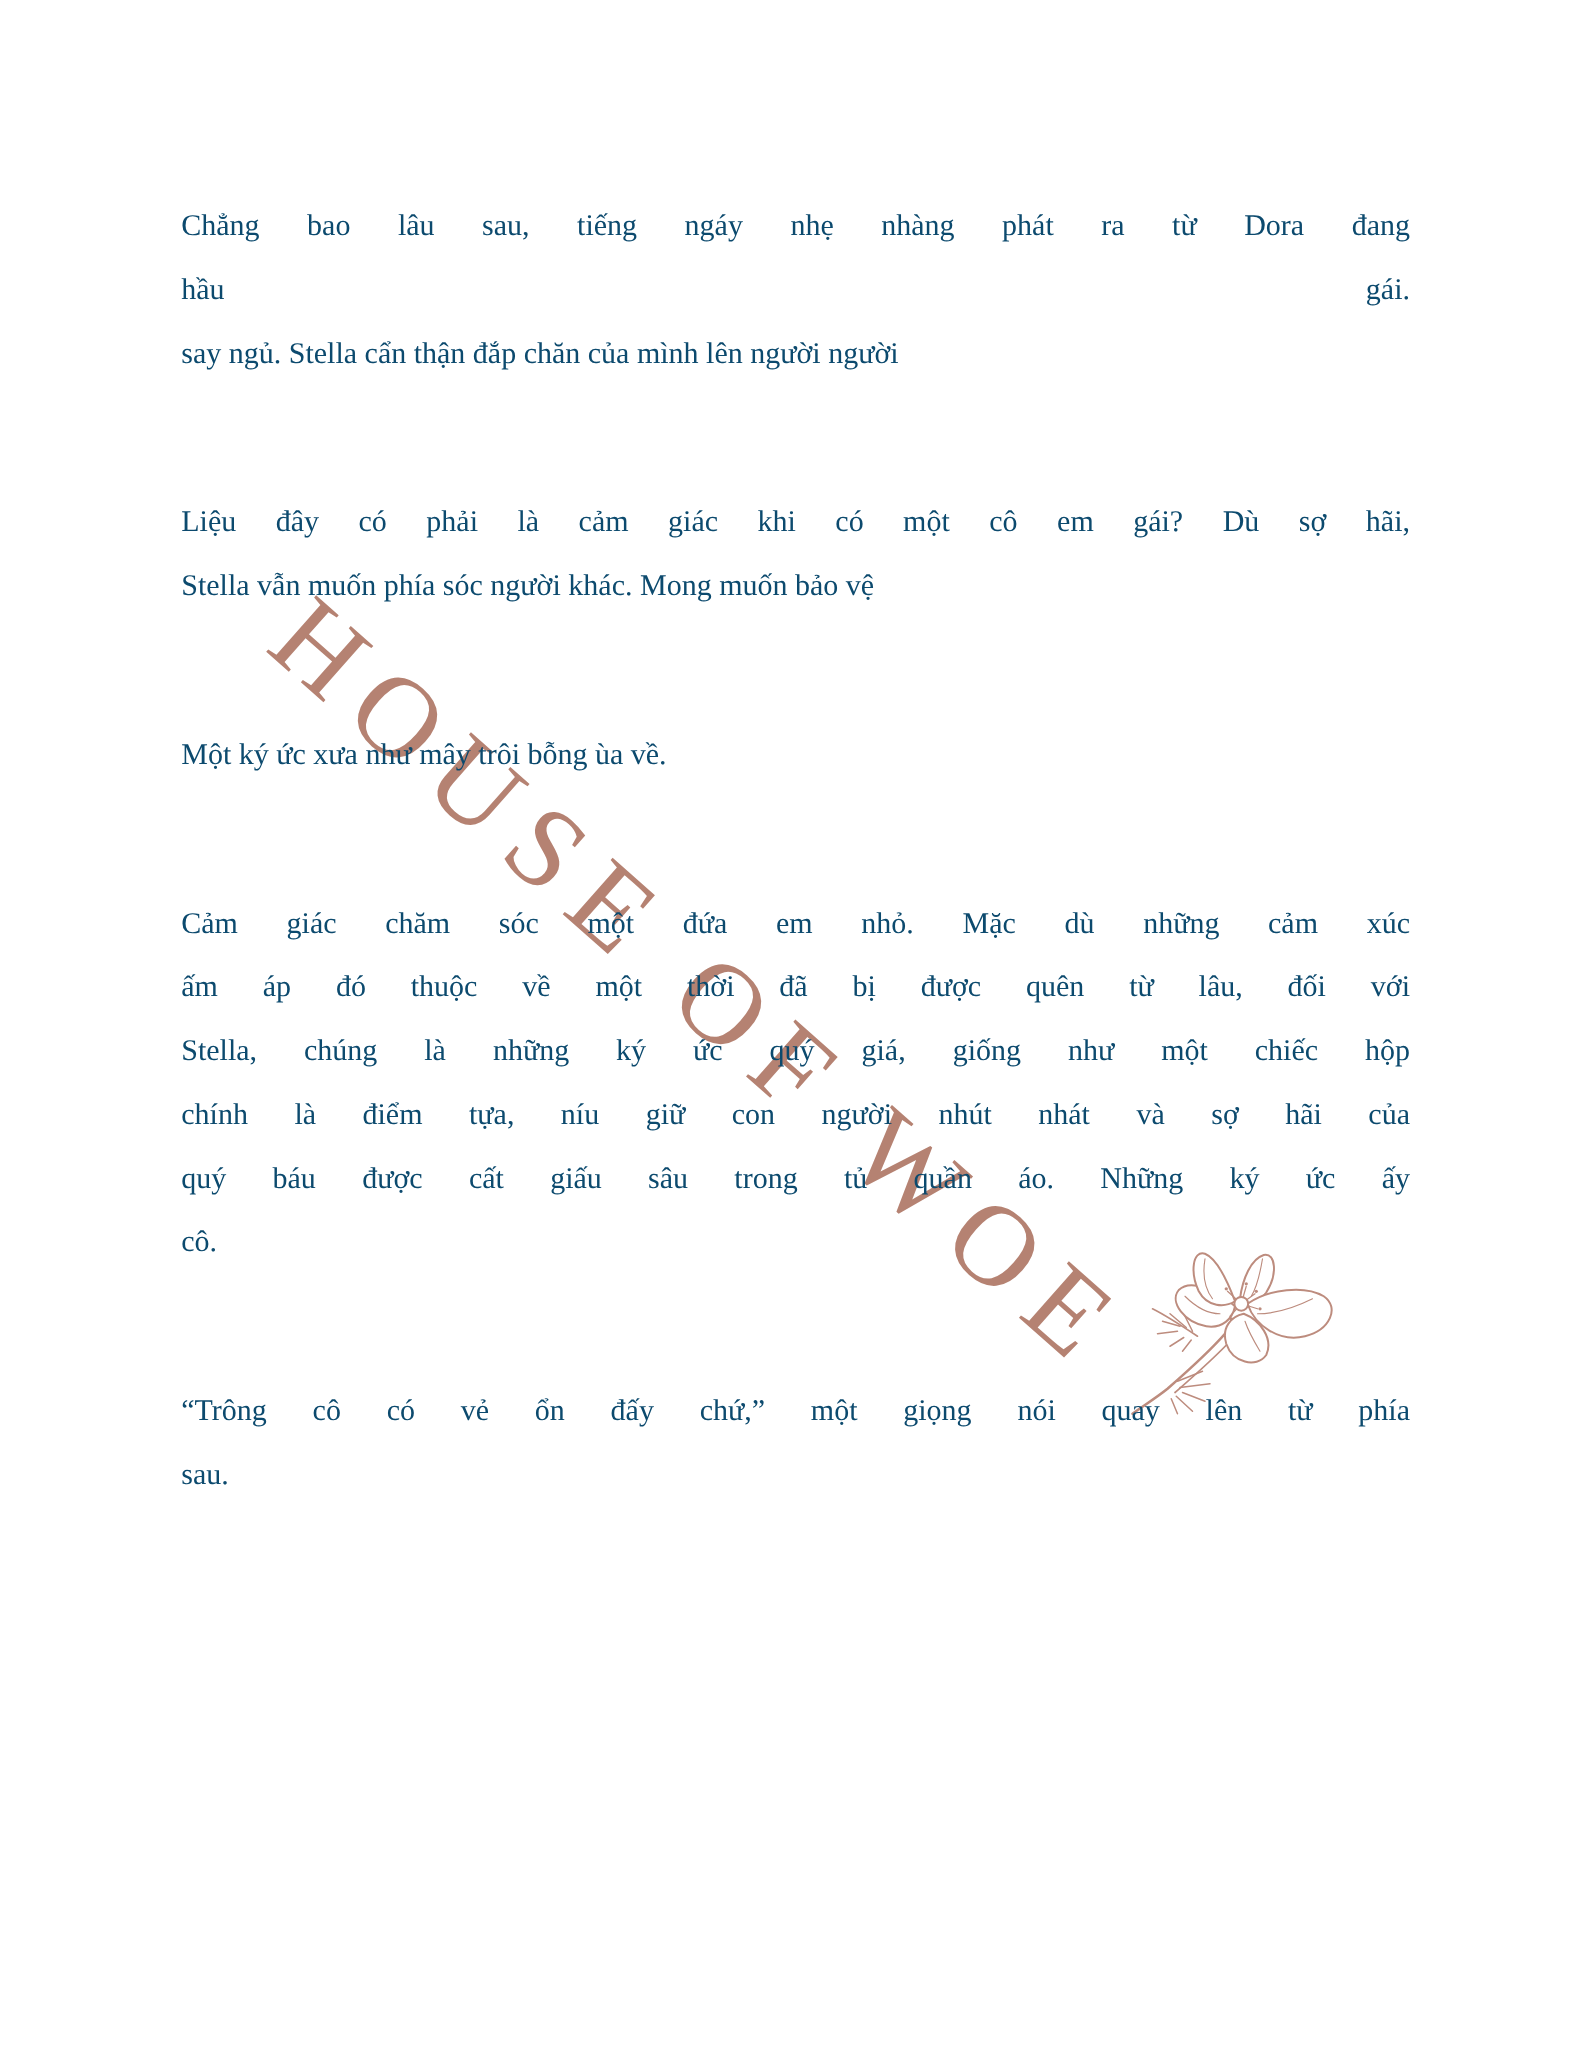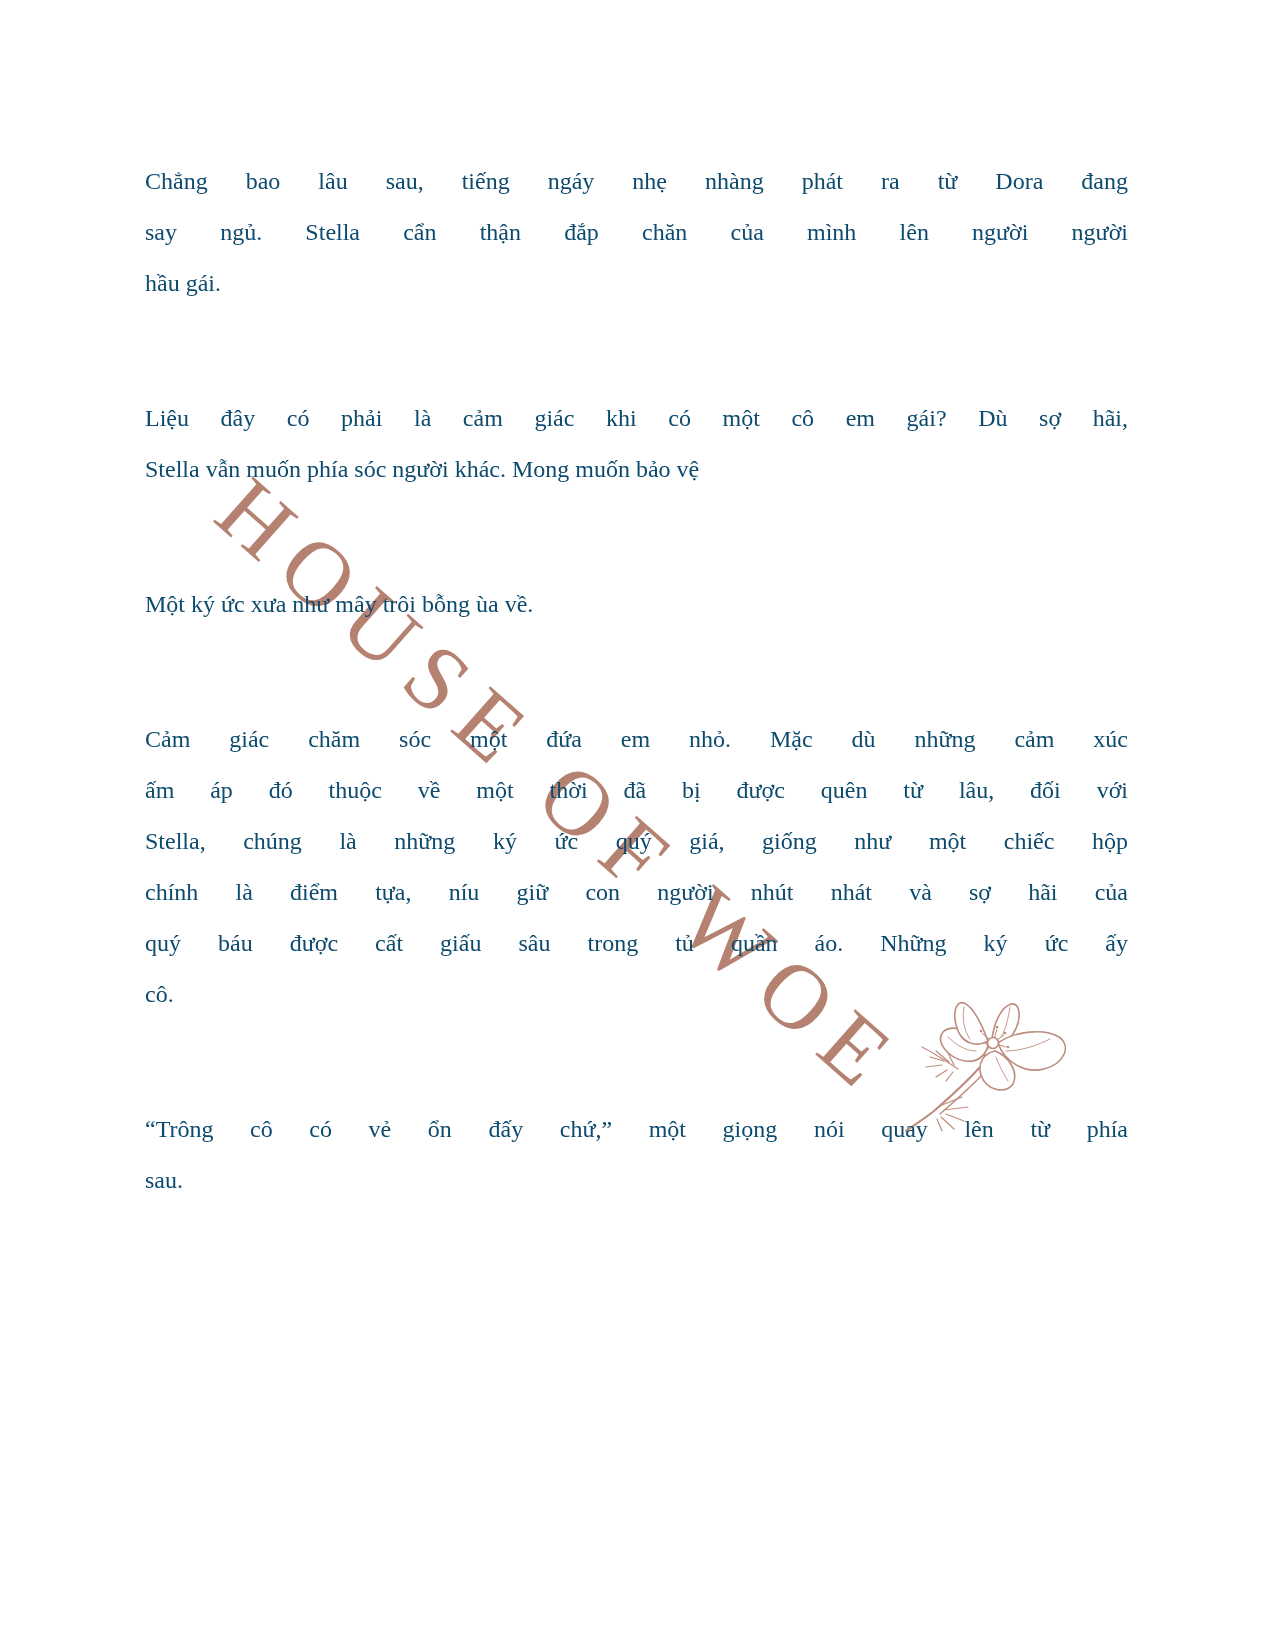--- a/index.html
+++ b/index.html
@@ -98,22 +98,22 @@
       <circle cx="83" cy="38" r="1.3"></circle>
       <circle cx="110" cy="54" r="1.3"></circle>
       <circle cx="87" cy="62" r="1.3"></circle>
     </g>
   </svg>
 
   <div class="content">
 
     <div class="para">
       <div class="line">Chẳng bao lâu sau, tiếng ngáy nhẹ nhàng phát ra từ Dora đang</div>
+      <div class="line">hầu gái.</div>
       <div class="line">say ngủ. Stella cẩn thận đắp chăn của mình lên người người</div>
-      <div class="line">hầu gái.</div>
     </div>
 
     <div class="para">
       <div class="line">Liệu đây có phải là cảm giác khi có một cô em gái? Dù sợ hãi,</div>
       <div class="line">Stella vẫn muốn phía sóc người khác. Mong muốn bảo vệ</div>
     </div>
 
     <div class="para">
       <div class="line">Một ký ức xưa như mây trôi bỗng ùa về.</div>
     </div>

